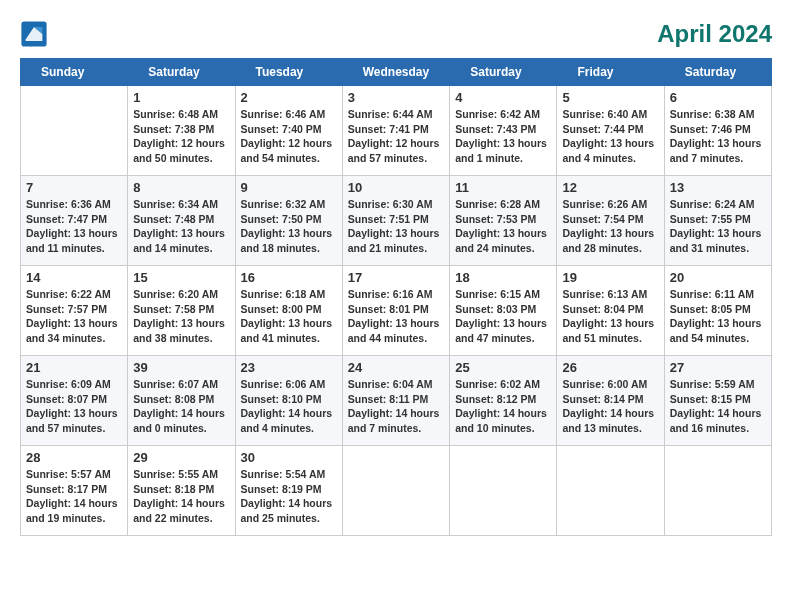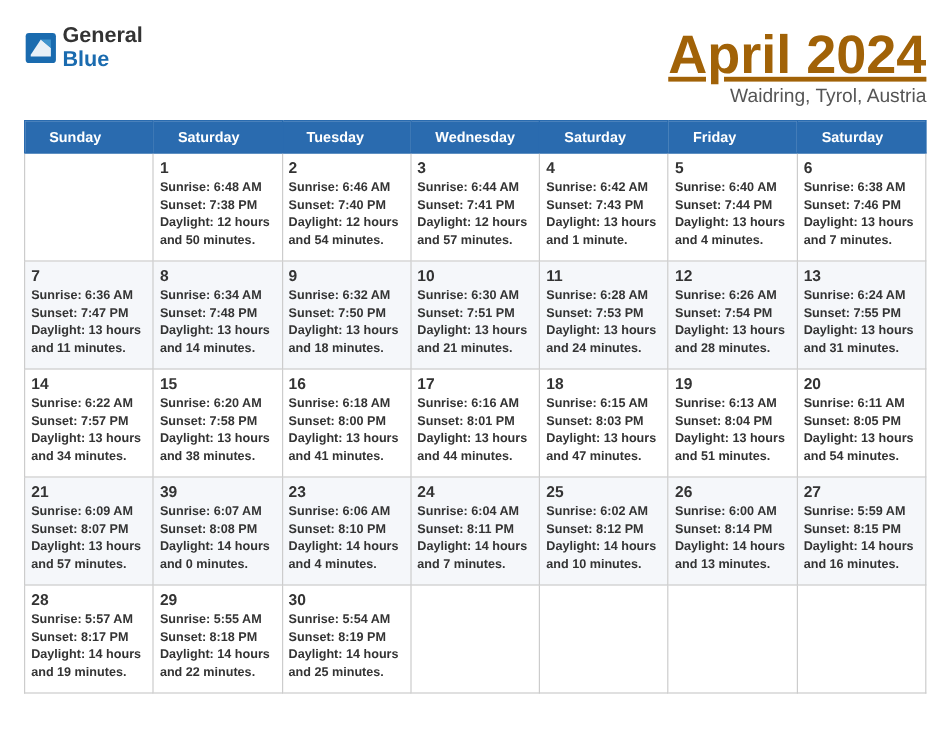--- a/index.html
+++ b/index.html
@@ -31,24 +31,23 @@
     .logo-text .blue { color: #1a6baf; }
     .logo-icon {
       width: 28px;
       height: 28px;
       margin-right: 4px;
     }
     .title-area {
       text-align: right;
     }
     .month-title {
-      font-size: 45px;
-      font-weight: bold;
-      color: #a16207;
-      text-decoration: underline;
+      font-size: 24px;
+      font-weight: bold;
+      color: #0f766e;
     }
     .subtitle {
       font-size: 16px;
       color: #555;
     }
     .calendar {
       width: 100%;
       border-collapse: collapse;
       font-size: 11px;
     }
@@ -94,28 +93,23 @@
 </head>
 <body>
 
 <div class="header-area">
   <div class="logo">
     <svg class="logo-icon" viewBox="0 0 40 40">
       <rect x="2" y="2" width="36" height="36" rx="4" fill="#1a6baf"></rect>
       <polygon points="8,28 20,10 32,20 32,30 8,30" fill="#fff" opacity="0.9"></polygon>
       <polygon points="20,10 32,10 32,20" fill="#4a9fd4" opacity="0.8"></polygon>
     </svg>
-    <div class="logo-text">
-      <span class="general">General</span>
-      <span class="blue">Blue</span>
-    </div>
   </div>
   <div class="title-area">
     <div class="month-title">April 2024</div>
-    <div class="subtitle">Waidring, Tyrol, Austria</div>
   </div>
 </div>
 
 <table class="calendar">
   <thead>
     <tr>
     <th>Sunday</th>
         <th>Saturday</th>
         <th>Tuesday</th>
         <th>Wednesday</th>

